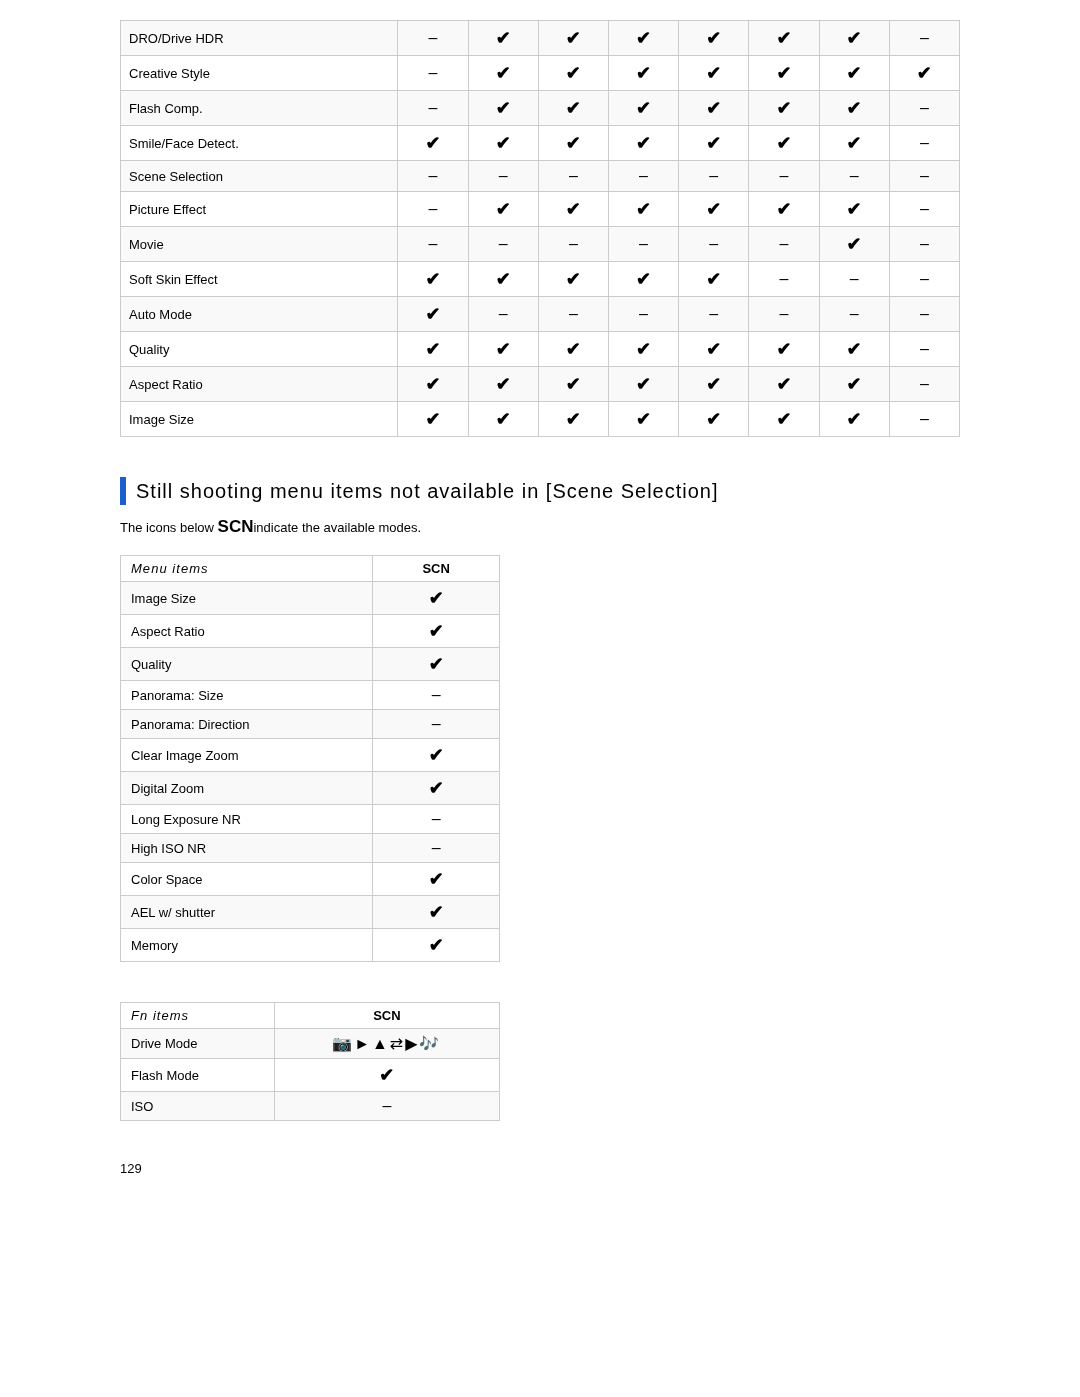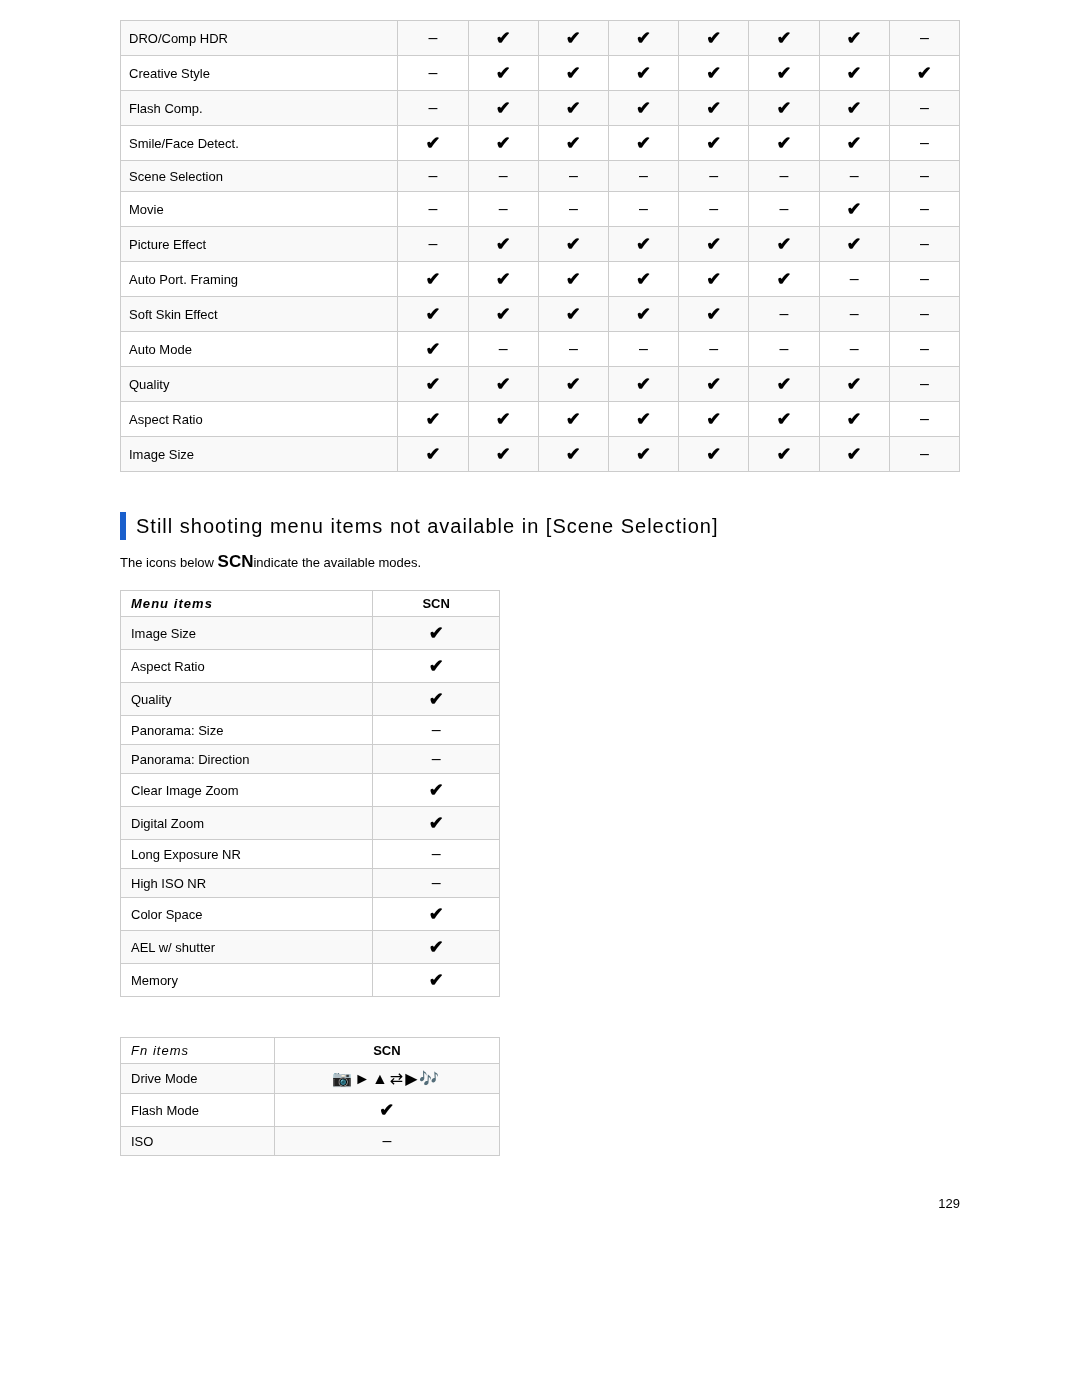--- a/index.html
+++ b/index.html
@@ -97,32 +97,32 @@
       padding: 5px 10px;
       background: #fff;
     }
 
     .drive-icons {
       font-size: 16px;
       letter-spacing: 2px;
     }
 
     .page-num {
-      text-align: right;
+      text-align: left;
       margin-top: 30px;
       font-size: 13px;
     }
   </style>
 </head>
 <body>
 
 <table class="top-table">
   <tbody id="top-tbody">
       <tr>
-        <td>DRO/Comp HDR</td>
+        <td>DRO/Drive HDR</td>
         <td><span class="dash">–</span></td>
         <td><span class="check-mark">✔</span></td>
         <td><span class="check-mark">✔</span></td>
         <td><span class="check-mark">✔</span></td>
         <td><span class="check-mark">✔</span></td>
         <td><span class="check-mark">✔</span></td>
         <td><span class="check-mark">✔</span></td>
         <td><span class="dash">–</span></td>
       </tr>
       <tr>
@@ -163,50 +163,39 @@
         <td><span class="dash">–</span></td>
         <td><span class="dash">–</span></td>
         <td><span class="dash">–</span></td>
         <td><span class="dash">–</span></td>
         <td><span class="dash">–</span></td>
         <td><span class="dash">–</span></td>
         <td><span class="dash">–</span></td>
         <td><span class="dash">–</span></td>
       </tr>
       <tr>
+        <td>Picture Effect</td>
+        <td><span class="dash">–</span></td>
+        <td><span class="check-mark">✔</span></td>
+        <td><span class="check-mark">✔</span></td>
+        <td><span class="check-mark">✔</span></td>
+        <td><span class="check-mark">✔</span></td>
+        <td><span class="check-mark">✔</span></td>
+        <td><span class="check-mark">✔</span></td>
+        <td><span class="dash">–</span></td>
+      </tr>
+      <tr>
         <td>Movie</td>
         <td><span class="dash">–</span></td>
         <td><span class="dash">–</span></td>
         <td><span class="dash">–</span></td>
         <td><span class="dash">–</span></td>
         <td><span class="dash">–</span></td>
         <td><span class="dash">–</span></td>
         <td><span class="check-mark">✔</span></td>
-        <td><span class="dash">–</span></td>
-      </tr>
-      <tr>
-        <td>Picture Effect</td>
-        <td><span class="dash">–</span></td>
-        <td><span class="check-mark">✔</span></td>
-        <td><span class="check-mark">✔</span></td>
-        <td><span class="check-mark">✔</span></td>
-        <td><span class="check-mark">✔</span></td>
-        <td><span class="check-mark">✔</span></td>
-        <td><span class="check-mark">✔</span></td>
-        <td><span class="dash">–</span></td>
-      </tr>
-      <tr>
-        <td>Auto Port. Framing</td>
-        <td><span class="check-mark">✔</span></td>
-        <td><span class="check-mark">✔</span></td>
-        <td><span class="check-mark">✔</span></td>
-        <td><span class="check-mark">✔</span></td>
-        <td><span class="check-mark">✔</span></td>
-        <td><span class="check-mark">✔</span></td>
-        <td><span class="dash">–</span></td>
         <td><span class="dash">–</span></td>
       </tr>
       <tr>
         <td>Soft Skin Effect</td>
         <td><span class="check-mark">✔</span></td>
         <td><span class="check-mark">✔</span></td>
         <td><span class="check-mark">✔</span></td>
         <td><span class="check-mark">✔</span></td>
         <td><span class="check-mark">✔</span></td>
         <td><span class="dash">–</span></td>
@@ -265,21 +254,21 @@
   <span>Still shooting menu items not available in [Scene Selection]</span>
 </div>
 
 <p class="subtitle">
   <span>The icons below </span><strong>SCN</strong><span>indicate the available modes.</span>
 </p>
 
 <table class="scn-table">
   <thead>
     <tr>
-      <th style="text-align:left; font-size:13px; font-style:italic; letter-spacing:0.08em;font-weight:bold;">Menu items</th>
+      <th style="text-align:left; font-size:13px; font-style:italic; letter-spacing:0.08em;">Menu items</th>
       <td class="scn-header-cell">SCN</td>
     </tr>
   </thead>
   <tbody id="menu-tbody">
       <tr>
         <td>Image Size</td>
         <td style="text-align: center;"><span class="check-mark">✔</span></td>
       </tr>
       <tr>
         <td>Aspect Ratio</td>

